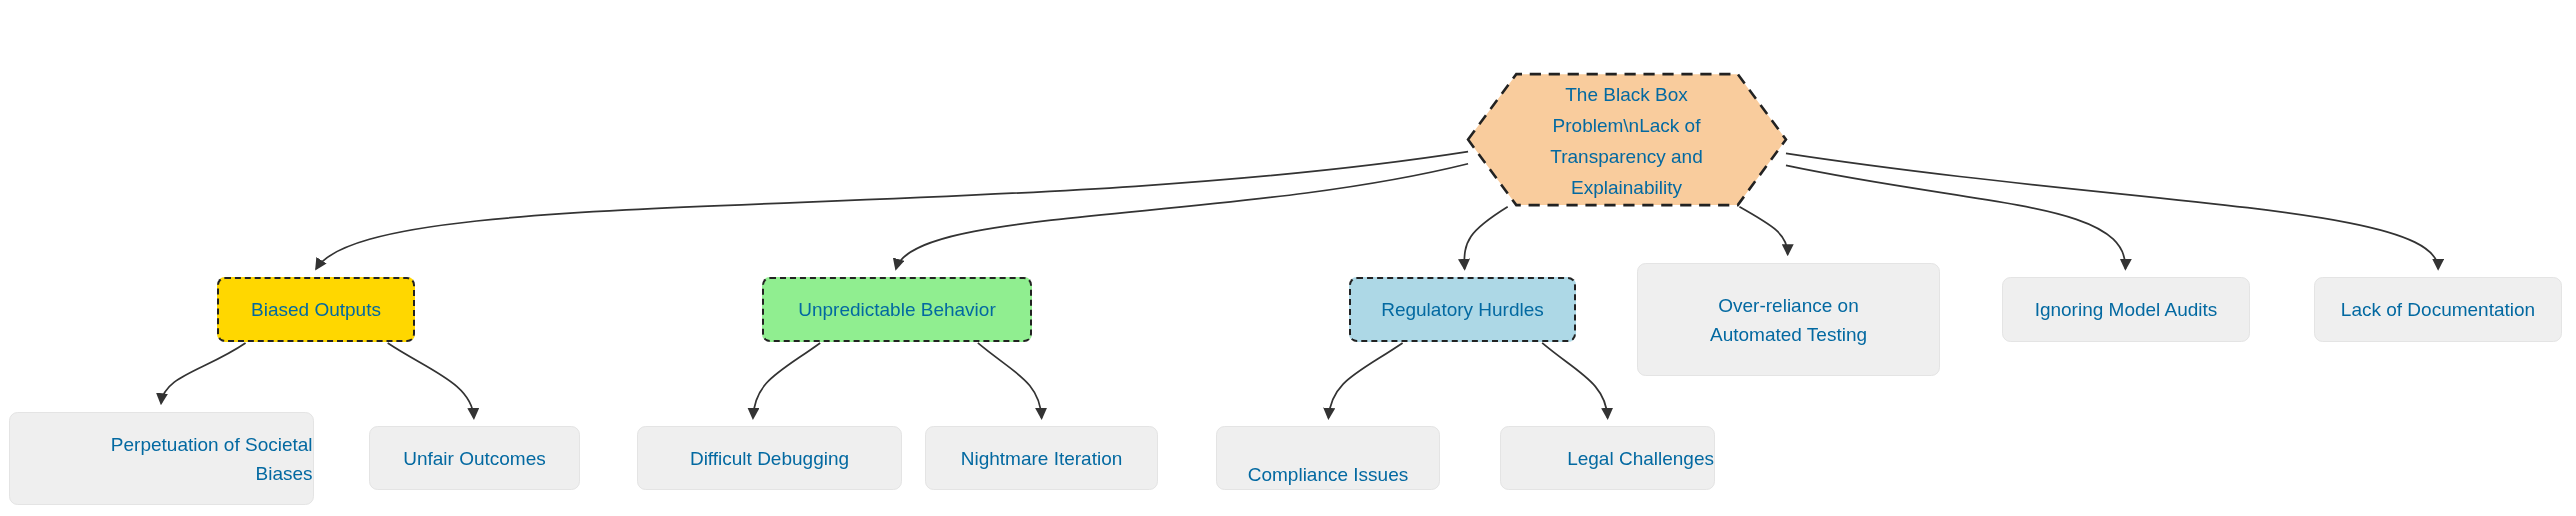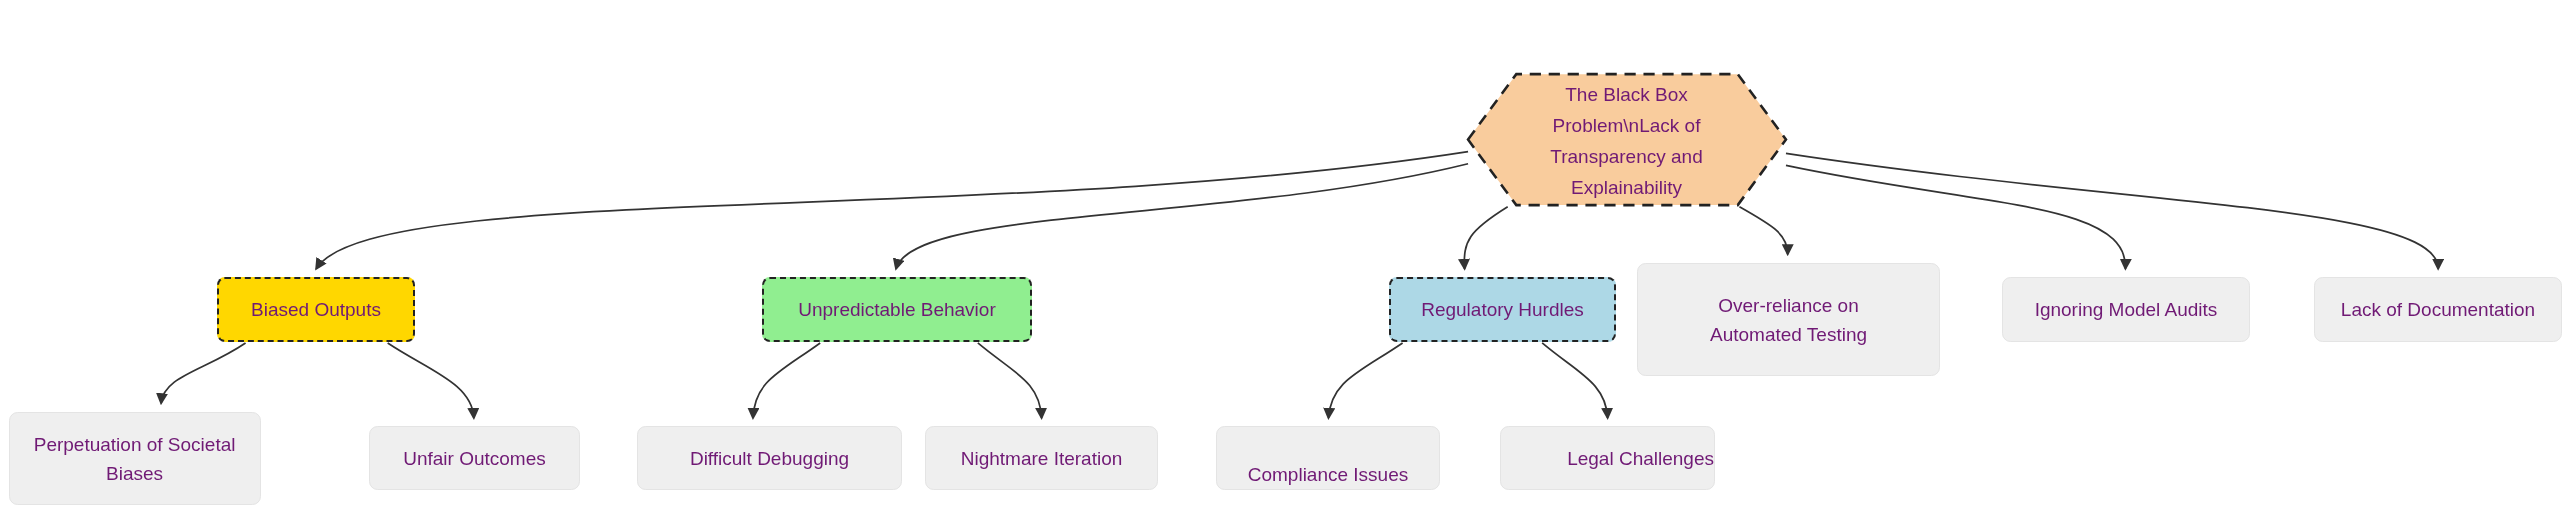--- a/index.html
+++ b/index.html
@@ -2,41 +2,41 @@
 <html style="font-size:13.8px"><head>
 <meta charset="utf-8">
 <style>
   html, body { margin: 0; padding: 0; background: #ffffff; }
   .canvas {
     position: relative;
     width: 2576px;
     height: 517px;
     background: #ffffff;
     font-family: "Liberation Sans", "DejaVu Sans", sans-serif;
-    color: #701a75;
+    color: #0369a1;
     overflow: hidden;
   }
   .edge-layer { position: absolute; left: 0; top: 0; }
   .edge { fill: none; stroke: #333333; stroke-width: 2px; }
   .hex-shape { stroke: #222222; stroke-width: 3px; stroke-dasharray: 13 9; }
   .node {
     position: absolute;
     display: flex;
     flex-direction: column;
     align-items: center;
     justify-content: center;
     text-align: center;
     font-size: 19px;
     line-height: 29px;
     box-sizing: border-box;
   }
   .pill { border: 2.6px dashed #222222; border-radius: 8px; }
   .pill.gold  { background: #FFD700; }
   .pill.green { background: #90EE90; }
-  .pill.blue  { background: #ADD8E6; margin-left: 40px; }
+  .pill.blue  { background: #ADD8E6; }
   .plain { background: #EFEFEF; border: 0.9px solid #E4E4E4; border-radius: 8.6px; }
   .hex-label {
     position: absolute;
     text-align: center;
     font-size: 19px;
     line-height: 31px;
   }
   .lbl { display: block; }
 </style>
 </head>
@@ -93,21 +93,21 @@
   </div>
 
   <div class="node plain" style="left:2002px; top:277px; width:248px; height:65px;">
     <span class="lbl">Ignoring Model Audits</span>
   </div>
 
   <div class="node plain" style="left:2314px; top:277px; width:248px; height:65px;align-items:center;">
     <span class="lbl">Lack of Documentation</span>
   </div>
 
-  <div class="node plain" style="left:8.6px; top:412px; width:252px; height:93px;">
+  <div class="node plain" style="left:8.6px; top:412px; width:305px; height:93px;align-items:flex-end;">
     <span class="lbl">Perpetuation of Societal</span>
     <span class="lbl">Biases</span>
   </div>
 
   <div class="node plain" style="left:369px; top:426px; width:211px; height:64px;">
     <span class="lbl">Unfair Outcomes</span>
   </div>
 
   <div class="node plain" style="left:637px; top:426px; width:265px; height:64px;">
     <span class="lbl">Difficult Debugging</span>

